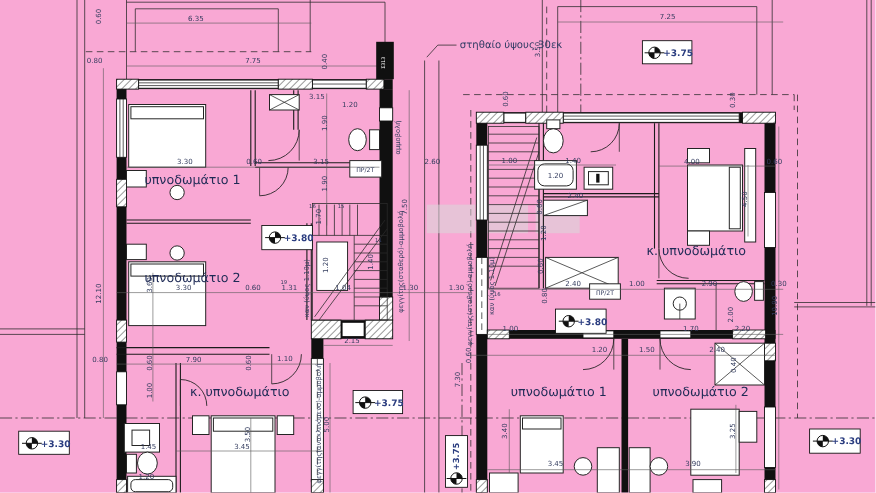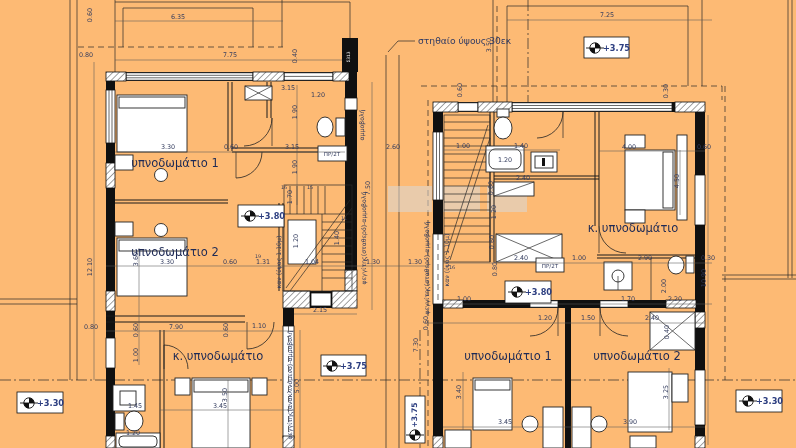--- a/index.html
+++ b/index.html
@@ -1,16 +1,16 @@
 <!DOCTYPE html>
 <html><head>
 <meta charset="utf-8">
 <style>
   html,body{margin:0;padding:0;background:#fff;}
-  #stage{position:relative;width:796px;height:448px;background:#fdba74;overflow:hidden;
+  #stage{position:relative;width:796px;height:448px;background:#f9a8d4;overflow:hidden;
          font-family:"DejaVu Sans",sans-serif;}
   svg{display:block}
   .t1{stroke:#1b1b1b;stroke-width:1;fill:none}
   .t07{stroke:#2a2a2a;stroke-width:.7;fill:none}
   .dsh{stroke-dasharray:6 4}
   .dd{stroke-dasharray:11 3 2 3}
   .dimline{stroke:#5a5a5a;stroke-width:.55;fill:none}
   .wall{fill:#101010;stroke:none}
   .hatch{fill:url(#hz);stroke:#101010;stroke-width:.8}
   .win{fill:#ffffff;stroke:#101010;stroke-width:.8}

